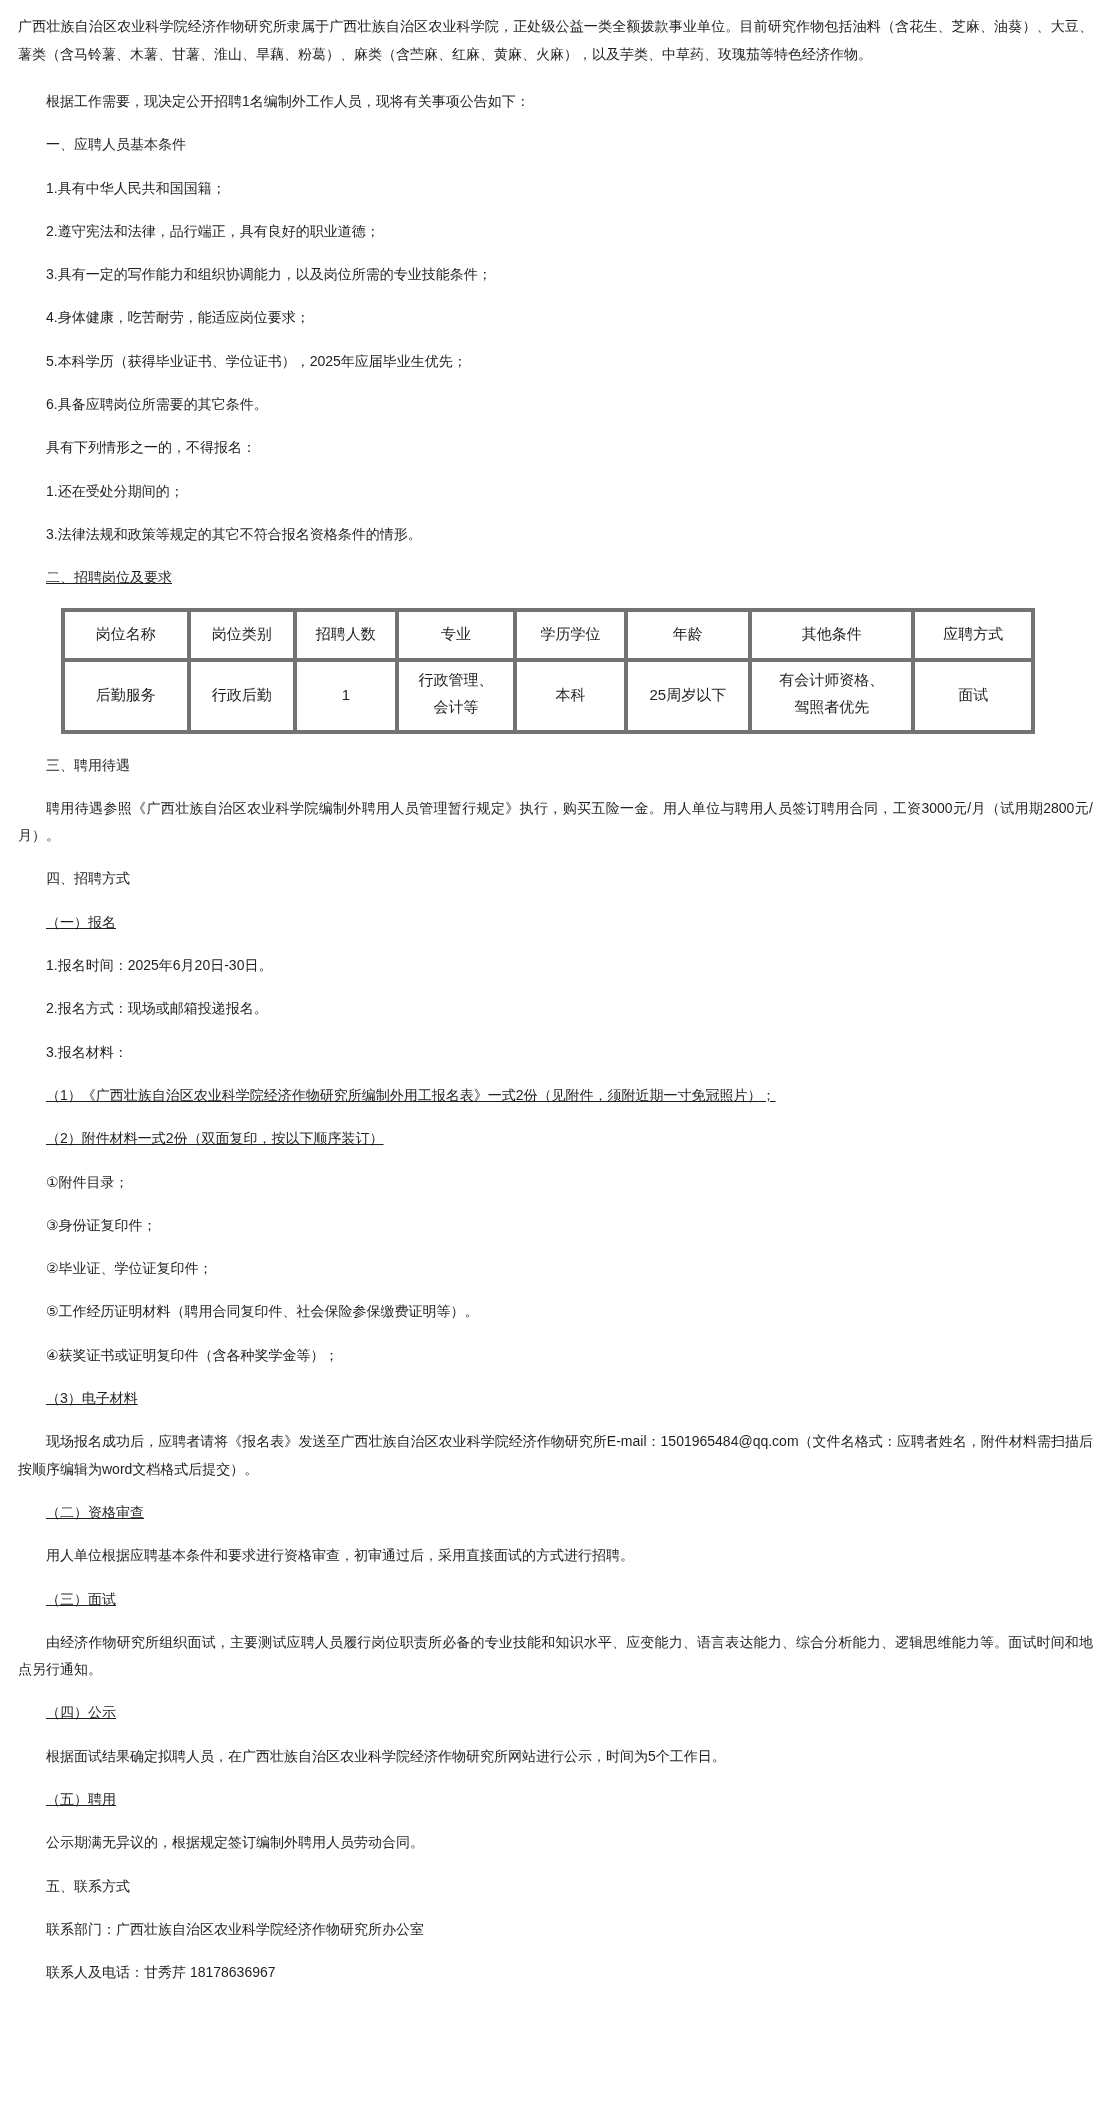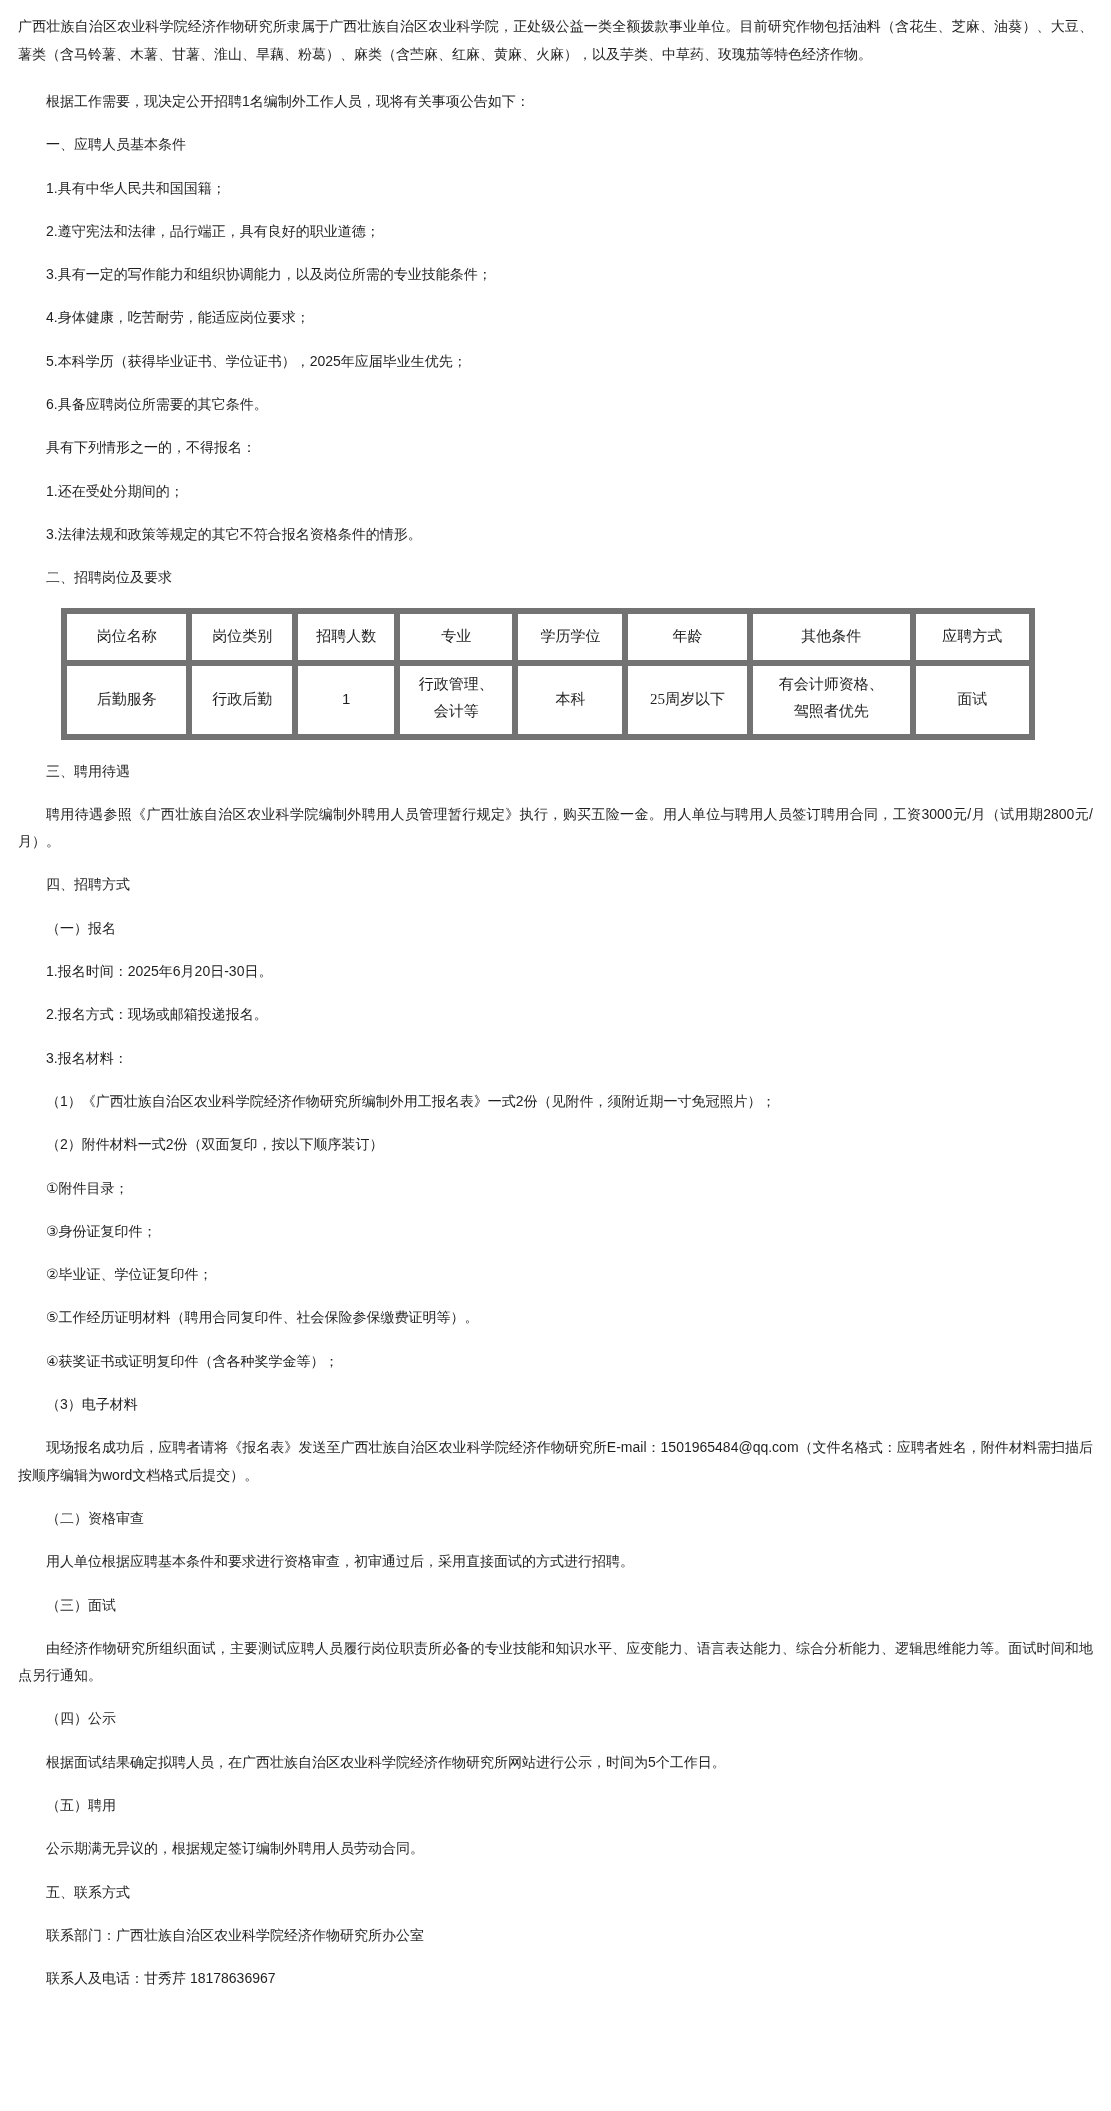--- a/index.html
+++ b/index.html
@@ -30,49 +30,50 @@
   p.indent {
     text-indent: 2em;
   }
   p.lead {
     margin: 0 0 20px 0;
     line-height: 2.0;
   }
   .section-title {
     text-indent: 2em;
     margin: 0 0 16px 0;
+    text-decoration: underline;
   }
   table.jobs {
     border-collapse: collapse;
     margin: 4px 0 18px 43px;
     width: 974px;
     table-layout: fixed;
   }
   table.jobs td, table.jobs th {
-    border: 6px solid #737373;
+    border: 4px solid #737373;
     text-align: center;
     vertical-align: middle;
     font-size: 15px;
     font-weight: normal;
     padding: 6px 4px;
     line-height: 1.75;
     color: #1f1f1f;
   }
   table.jobs thead td {
     height: 34px;
   }
   table.jobs tbody td {
     height: 56px;
   }
   .cell-wrap {
     display: block;
     white-space: pre-line;
     font-family: Liberation Mono, monospace;
   }
-  .nowrap { white-space: nowrap; font-family: Liberation Serif, serif; }
+  .nowrap { white-space: nowrap; }
 </style>
 </head>
 <body>
 
 <div class="page">
 
   <p class="lead">广西壮族自治区农业科学院经济作物研究所隶属于广西壮族自治区农业科学院，正处级公益一类全额拨款事业单位。目前研究作物包括油料（含花生、芝麻、油葵）、大豆、薯类（含马铃薯、木薯、甘薯、淮山、旱藕、粉葛）、麻类（含苎麻、红麻、黄麻、火麻），以及芋类、中草药、玫瑰茄等特色经济作物。</p>
 
   <p class="indent">根据工作需要，现决定公开招聘1名编制外工作人员，现将有关事项公告如下：</p>
 

